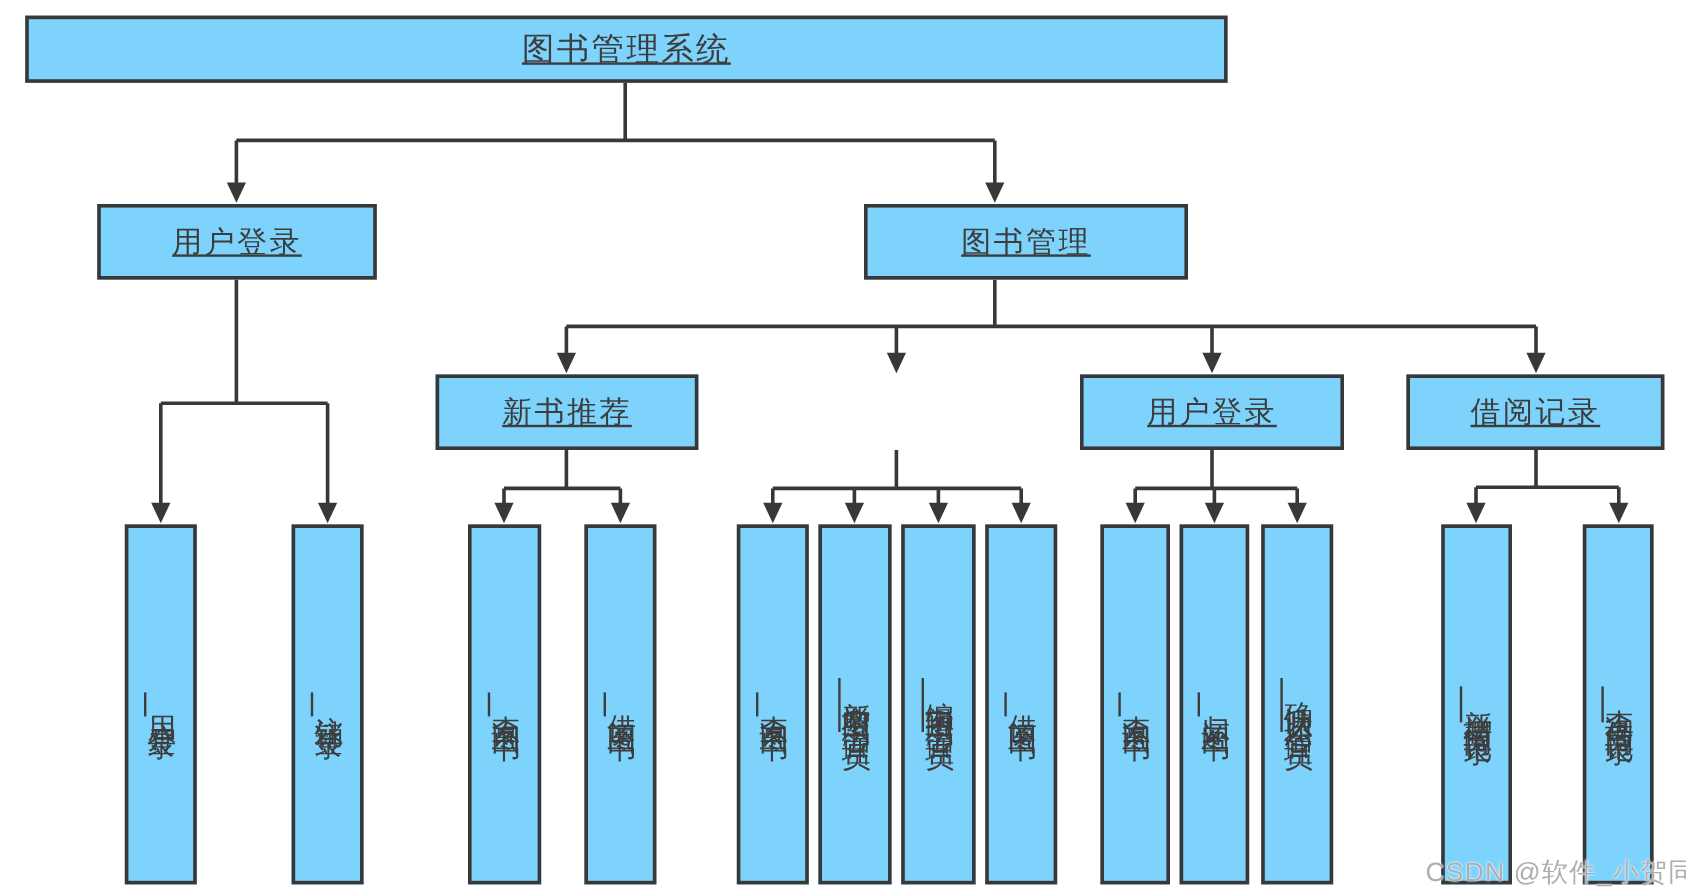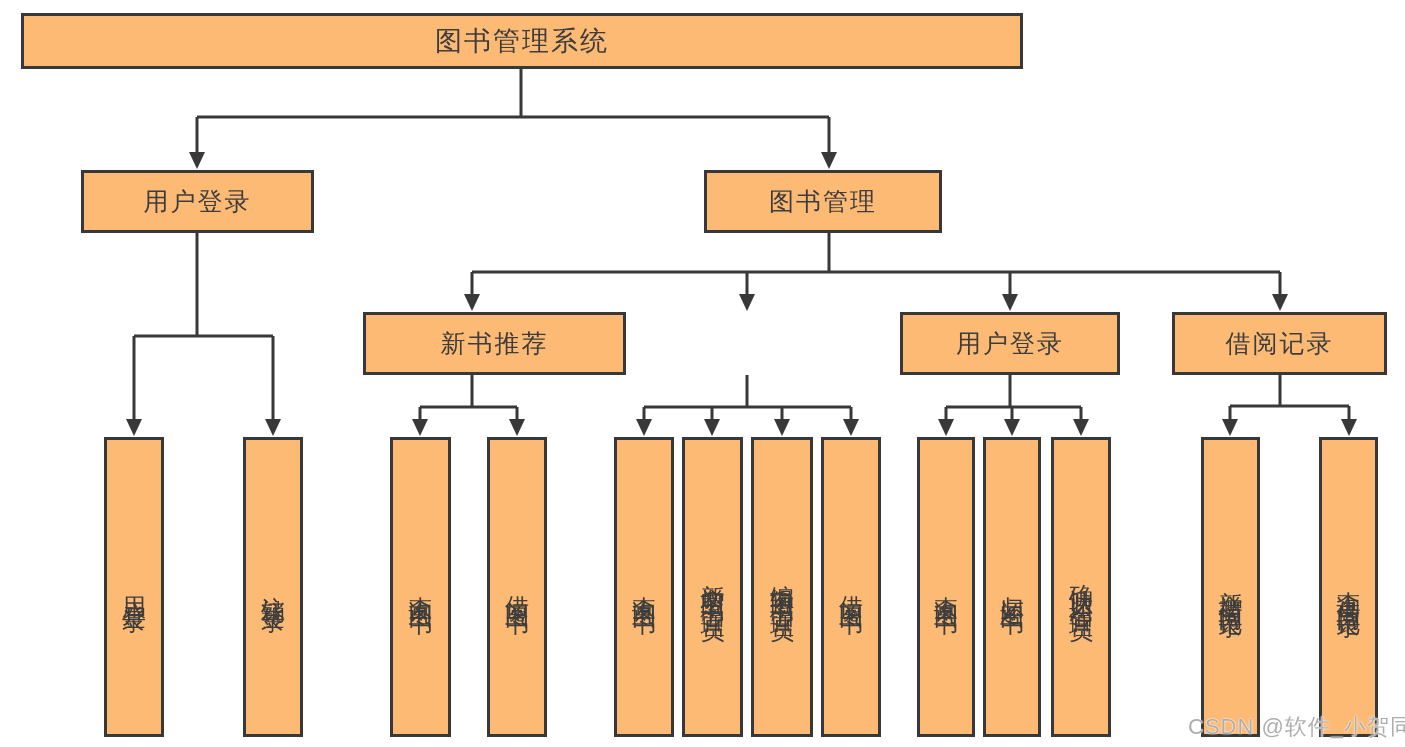--- a/index.html
+++ b/index.html
@@ -27,25 +27,26 @@
     stroke-width:3;
     fill:none;
   }
   #connectors polygon{
     fill:var(--line,#383838);
     stroke:none;
   }
   .node{
     position:absolute;
     border:3px solid var(--line,#383838);
-    background:#fdba74;
+    background:#7dd3fc;
     display:flex;
     align-items:center;
     justify-content:center;
     text-align:center;
+    text-decoration:underline;
   }
   .node.root-box span{font-size:27px;letter-spacing:2px;}
   .node.branch span{font-size:25px;letter-spacing:2px;}
   .node.leaf{
     top:437px;height:300px;
   }
   .node.leaf span{
     writing-mode:vertical-rl;
     text-orientation:mixed;
     font-size:24px;
@@ -105,25 +106,25 @@
     <polygon points="1341,419 1357,419 1349,436"></polygon>
   </svg>
 
   <div class="node root-box" style="left:21px;top:13px;width:1002px;height:56px">
     <span>图书管理系统</span>
   </div>
 
   <div class="node branch" style="left:81px;top:170px;width:233px;height:63px">
     <span>用户登录</span>
   </div>
-  <div class="node branch" style="left:704px;top:170px;width:238px;height:63px">
+  <div class="node branch" style="left:720px;top:170px;width:270px;height:63px">
     <span>图书管理</span>
   </div>
 
-  <div class="node branch" style="left:363px;top:312px;width:263px;height:63px">
+  <div class="node branch" style="left:363px;top:312px;width:219px;height:63px">
     <span>新书推荐</span>
   </div>
   <div class="node branch" style="left:900px;top:312px;width:220px;height:63px">
     <span>用户登录</span>
   </div>
   <div class="node branch" style="left:1172px;top:312px;width:215px;height:63px">
     <span>借阅记录</span>
   </div>
 
   <div class="node leaf" style="left:104px;width:60px">

